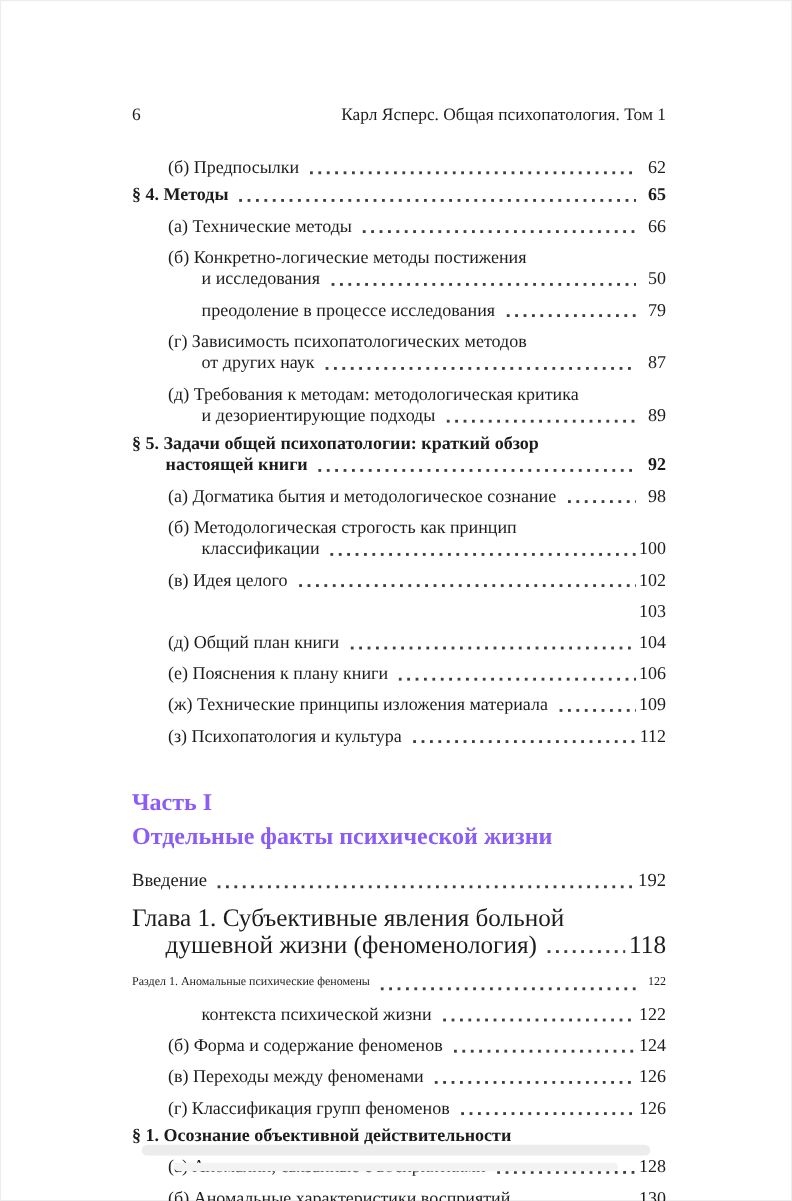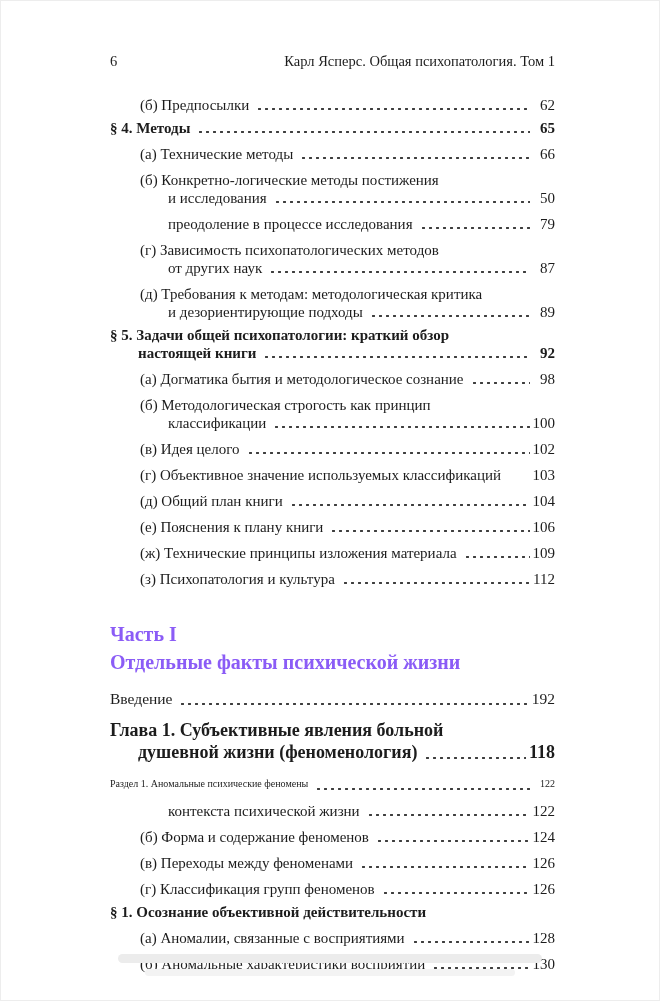--- a/index.html
+++ b/index.html
@@ -12,21 +12,21 @@
     overflow: hidden;
     box-shadow: inset 0 0 0 1px #ededed;
   }
   .page { padding: 52px 105px 0 110px; }
 
   .running-header {
     display: flex; justify-content: space-between; align-items: baseline;
     font-size: 14.5px; line-height: 18px; margin-bottom: 26px;
   }
   .folio { letter-spacing: .3px; }
-  .running-title { text-align: right; }
+  .running-title { text-align: right; margin-top: 35px; }
 
   .toc { display: block; }
   .entry { margin-top: 8px; font-size: 15px; line-height: 18px; }
   .entry .pre:empty { display: none; }
   .indent-1 { padding-left: 30px; }
   .has-pre .last { padding-left: 28px; }
 
   .last { display: flex; align-items: baseline; }
   .txt { white-space: nowrap; flex: 0 0 auto; }
   .dots {
@@ -35,21 +35,21 @@
     background-image: radial-gradient(circle, #3d3d3d 1.1px, transparent 1.4px);
     background-size: 7px 4px;
     background-repeat: repeat-x;
     background-position: left bottom 3px;
   }
   .no-dots .dots { background-image: none; }
   .pagenum { white-space: nowrap; flex: 0 0 auto; min-width: 22px; text-align: right; }
 
   .style-section { font-weight: bold; margin-top: 5px; }
   .style-intro   { font-size: 15.5px; margin-top: 13px; line-height: 20px; }
-  .style-chapter { font-weight: bold; font-size: 18px; line-height: 22px; margin-top: 10px; }
+  .style-chapter { font-weight: normal; font-size: 21px; line-height: 22px; margin-top: 10px; }
   .style-razdel  { font-weight: normal; font-size: 10px; line-height: 20px; margin-top: 11px; }
 
   .part-heading { margin-top: 32px; }
   .part-kicker, .part-title {
     font-weight: bold; font-size: 20px; line-height: 28px; color: #8b5cf6;
   }
 
   .page-edge {
     position: absolute; left: 50%; transform: translateX(-50%);
     top: 954px; width: 424px; height: 9px;
@@ -167,21 +167,20 @@
         <div class="last">
           <span class="txt">(в)  Идея целого</span>
           <span class="dots"></span>
           <span class="pagenum">102</span>
         </div>
       </div>
 
       <div class="entry indent-1 no-dots">
 
         <div class="last">
-          <span class="txt">(г)  Объективное значение используемых классификаций</span>
           <span class="dots"></span>
           <span class="pagenum">103</span>
         </div>
       </div>
 
       <div class="entry indent-1">
 
         <div class="last">
           <span class="txt">(д)  Общий план книги</span>
           <span class="dots"></span>

